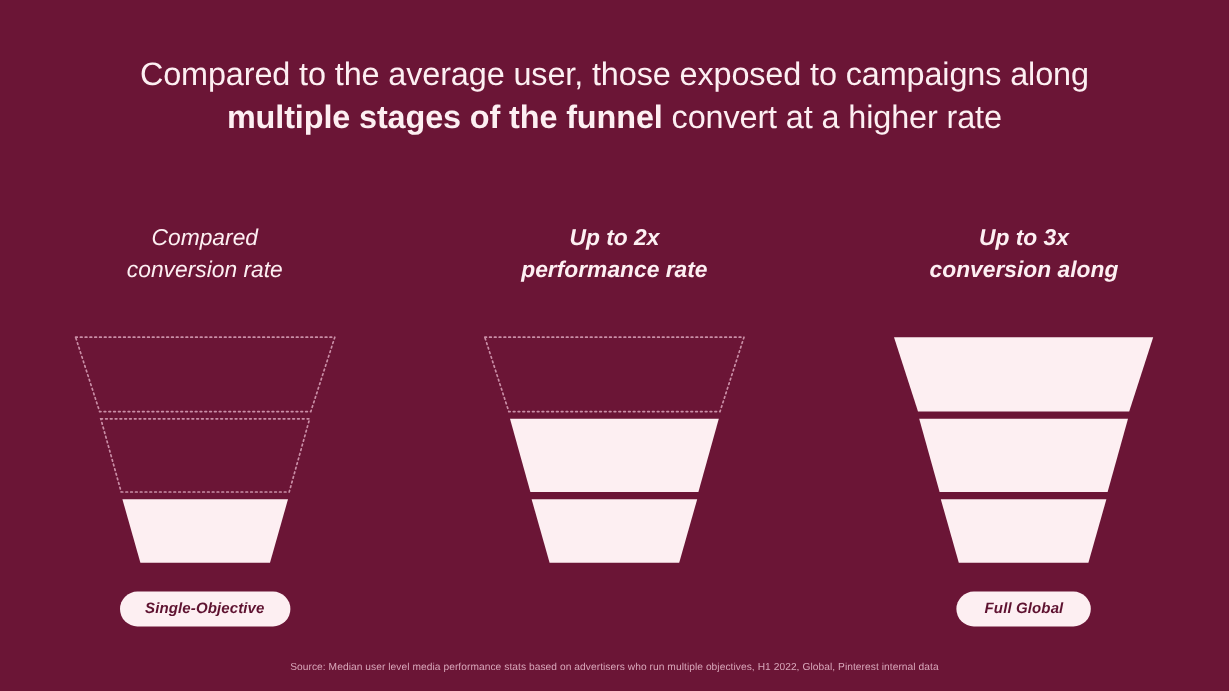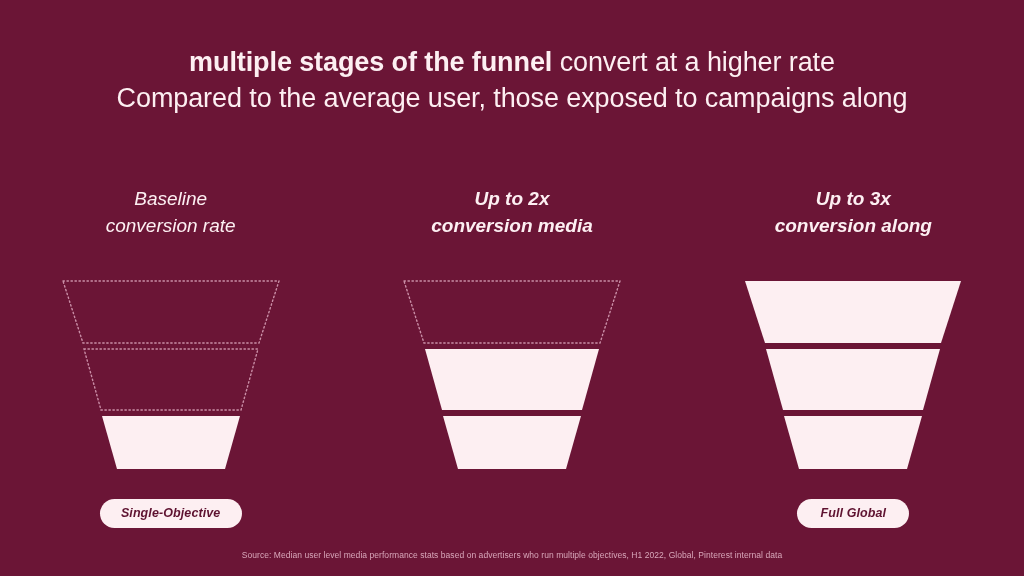--- a/index.html
+++ b/index.html
@@ -73,21 +73,21 @@
   
   .funnel {
     margin-top: 32px;
     width: 240px;
     height: 192px;
     display: block;
   }
 
   
   .pill-row {
-    margin-top: 28px;
+    margin-top: 22px;
     display: flex;
     justify-content: center;
   }
   .pill {
     background: #FDEFF2;
     color: #5E1230;
     font-size: 12.5px;
     font-weight: 700;
     font-style: italic;
     border-radius: 999px;
@@ -112,42 +112,42 @@
     font-weight: 400;
     letter-spacing: 0.05px;
   }
 </style>
 </head>
 <body>
 
 <div class="slide">
 
   <div class="headline">
+    <span class="headline-line">Compared to the average user, those exposed to campaigns along</span>
     <span class="headline-line"><span class="strong">multiple stages of the funnel</span><span> convert at a higher rate</span></span>
-    <span class="headline-line">Compared to the average user, those exposed to campaigns along</span>
   </div>
 
   <div class="columns">
 
     <div class="column">
-      <div class="col-heading regular">Baseline
+      <div class="col-heading regular">Compared
 conversion rate</div>
       <svg class="funnel" viewBox="0 0 240 192">
         <polygon points="12,2 228,2 208,64 32,64" fill="none" stroke="#C98EA6" stroke-width="1.4" stroke-dasharray="1.4 2.6" stroke-linecap="round"></polygon>
         <polygon points="33,70 207,70 190,131 50,131" fill="none" stroke="#C98EA6" stroke-width="1.4" stroke-dasharray="1.4 2.6" stroke-linecap="round"></polygon>
         <polygon points="51,137 189,137 174,190 66,190" fill="#FDEFF2"></polygon>
       </svg>
       <div class="pill-row">
         <div class="pill wide">Single-Objective</div>
       </div>
     </div>
 
     <div class="column">
       <div class="col-heading bold">Up to 2x
-conversion media</div>
+performance rate</div>
       <svg class="funnel" viewBox="0 0 240 192">
         <polygon points="12,2 228,2 208,64 32,64" fill="none" stroke="#C98EA6" stroke-width="1.4" stroke-dasharray="1.4 2.6" stroke-linecap="round"></polygon>
         <polygon points="33,70 207,70 190,131 50,131" fill="#FDEFF2"></polygon>
         <polygon points="51,137 189,137 174,190 66,190" fill="#FDEFF2"></polygon>
       </svg>
     </div>
 
     <div class="column">
       <div class="col-heading bold">Up to 3x
 conversion along</div>

